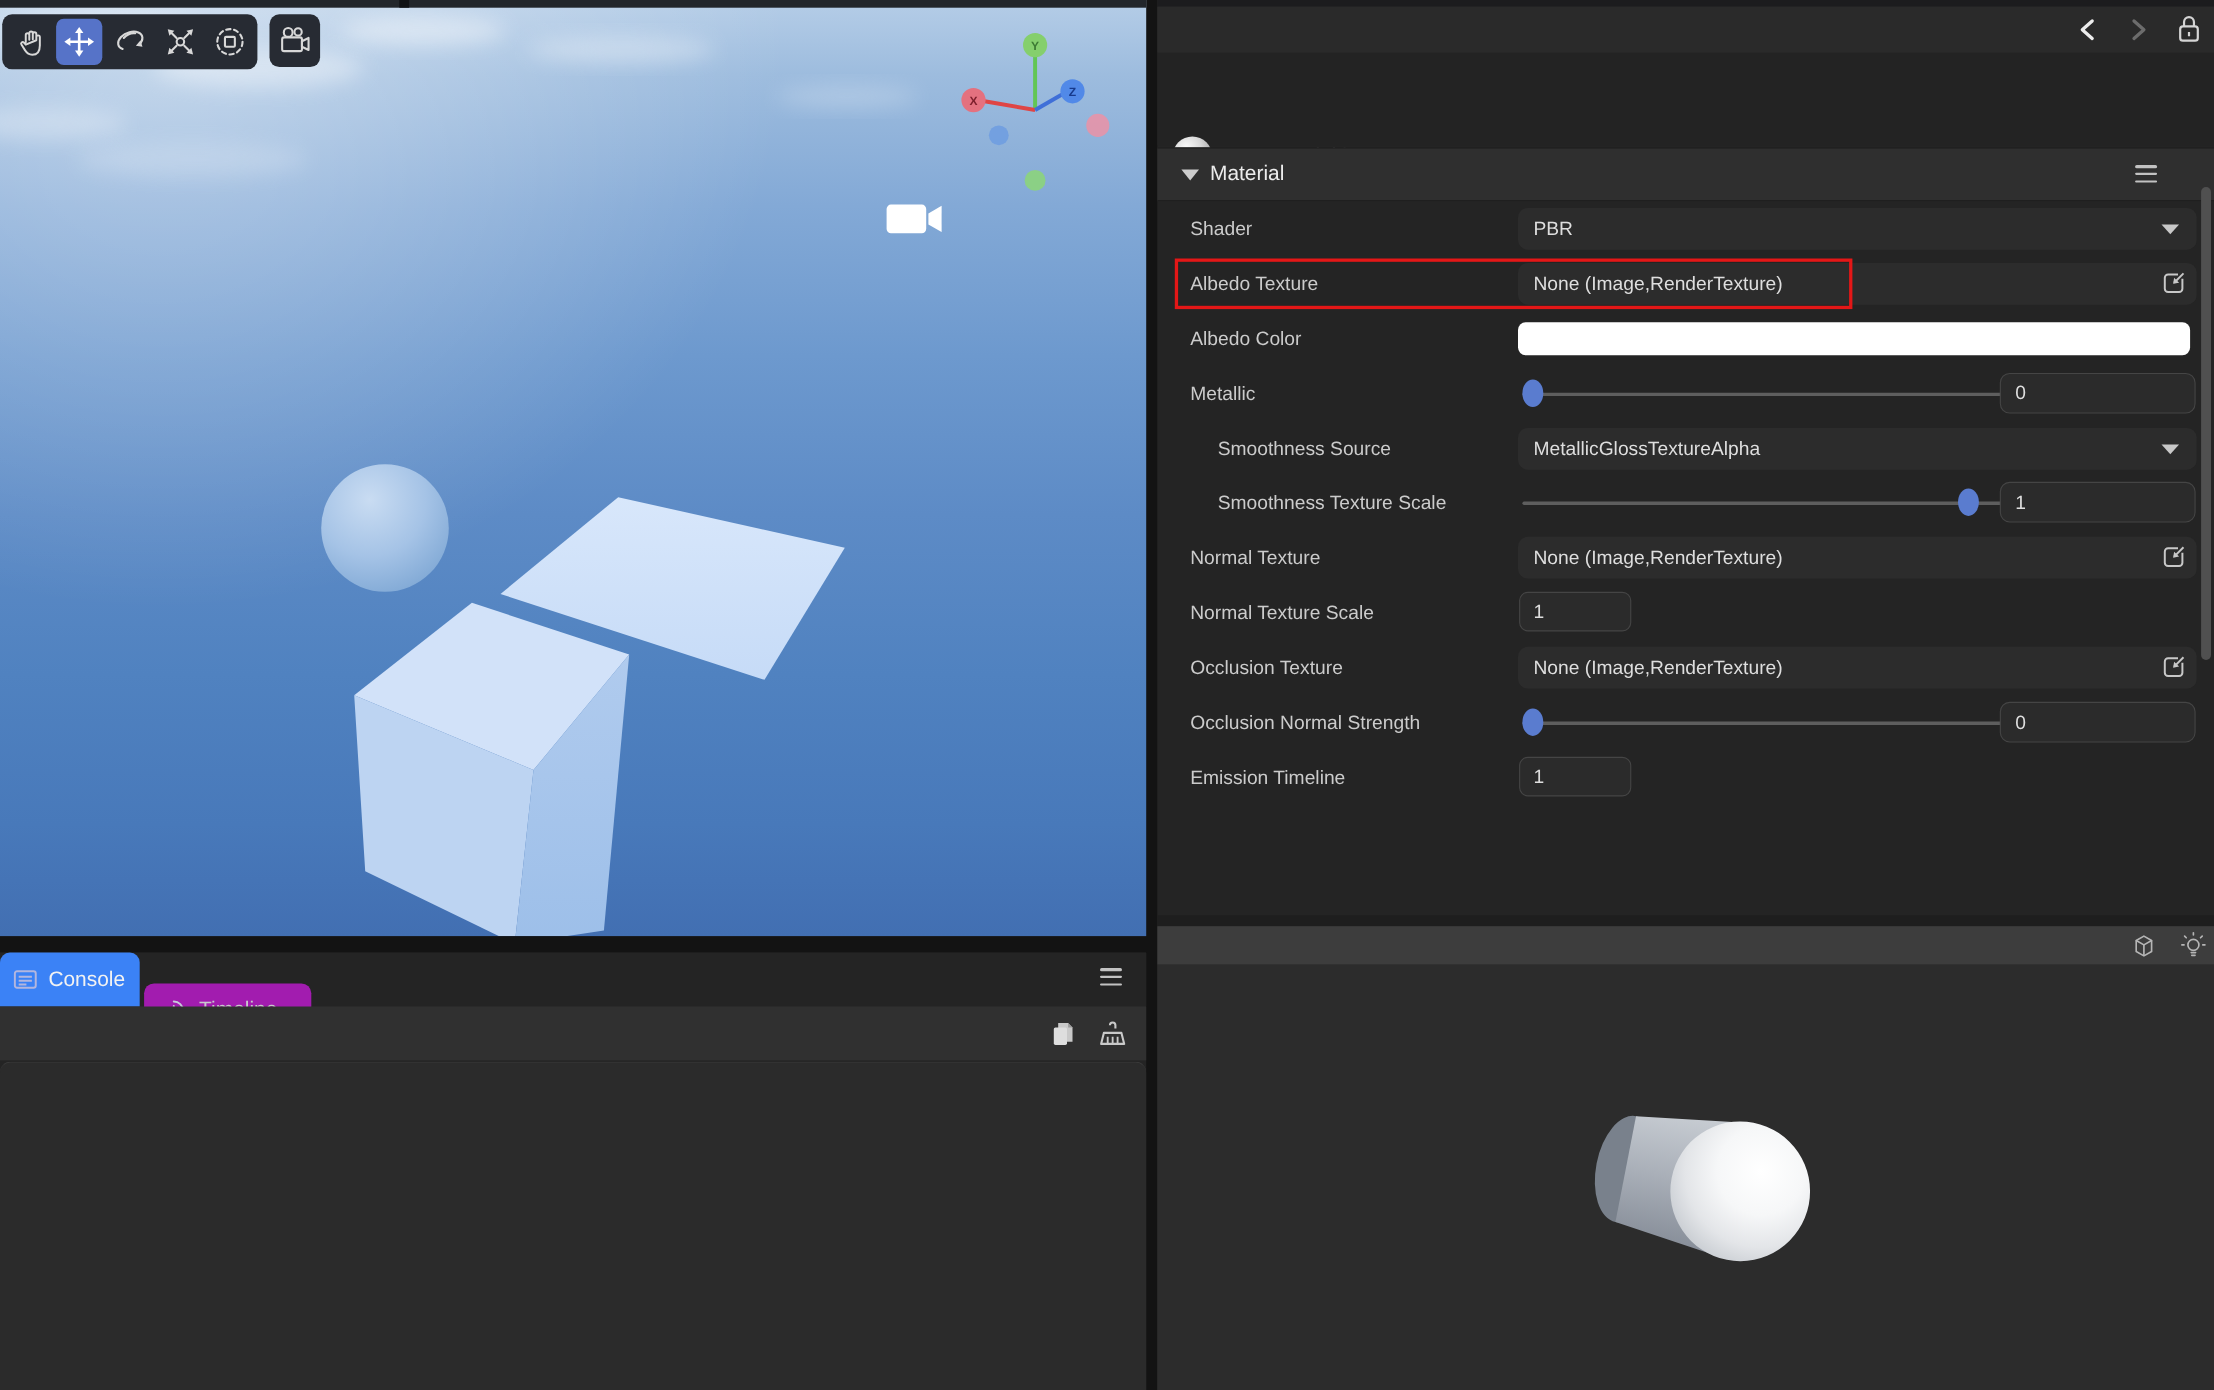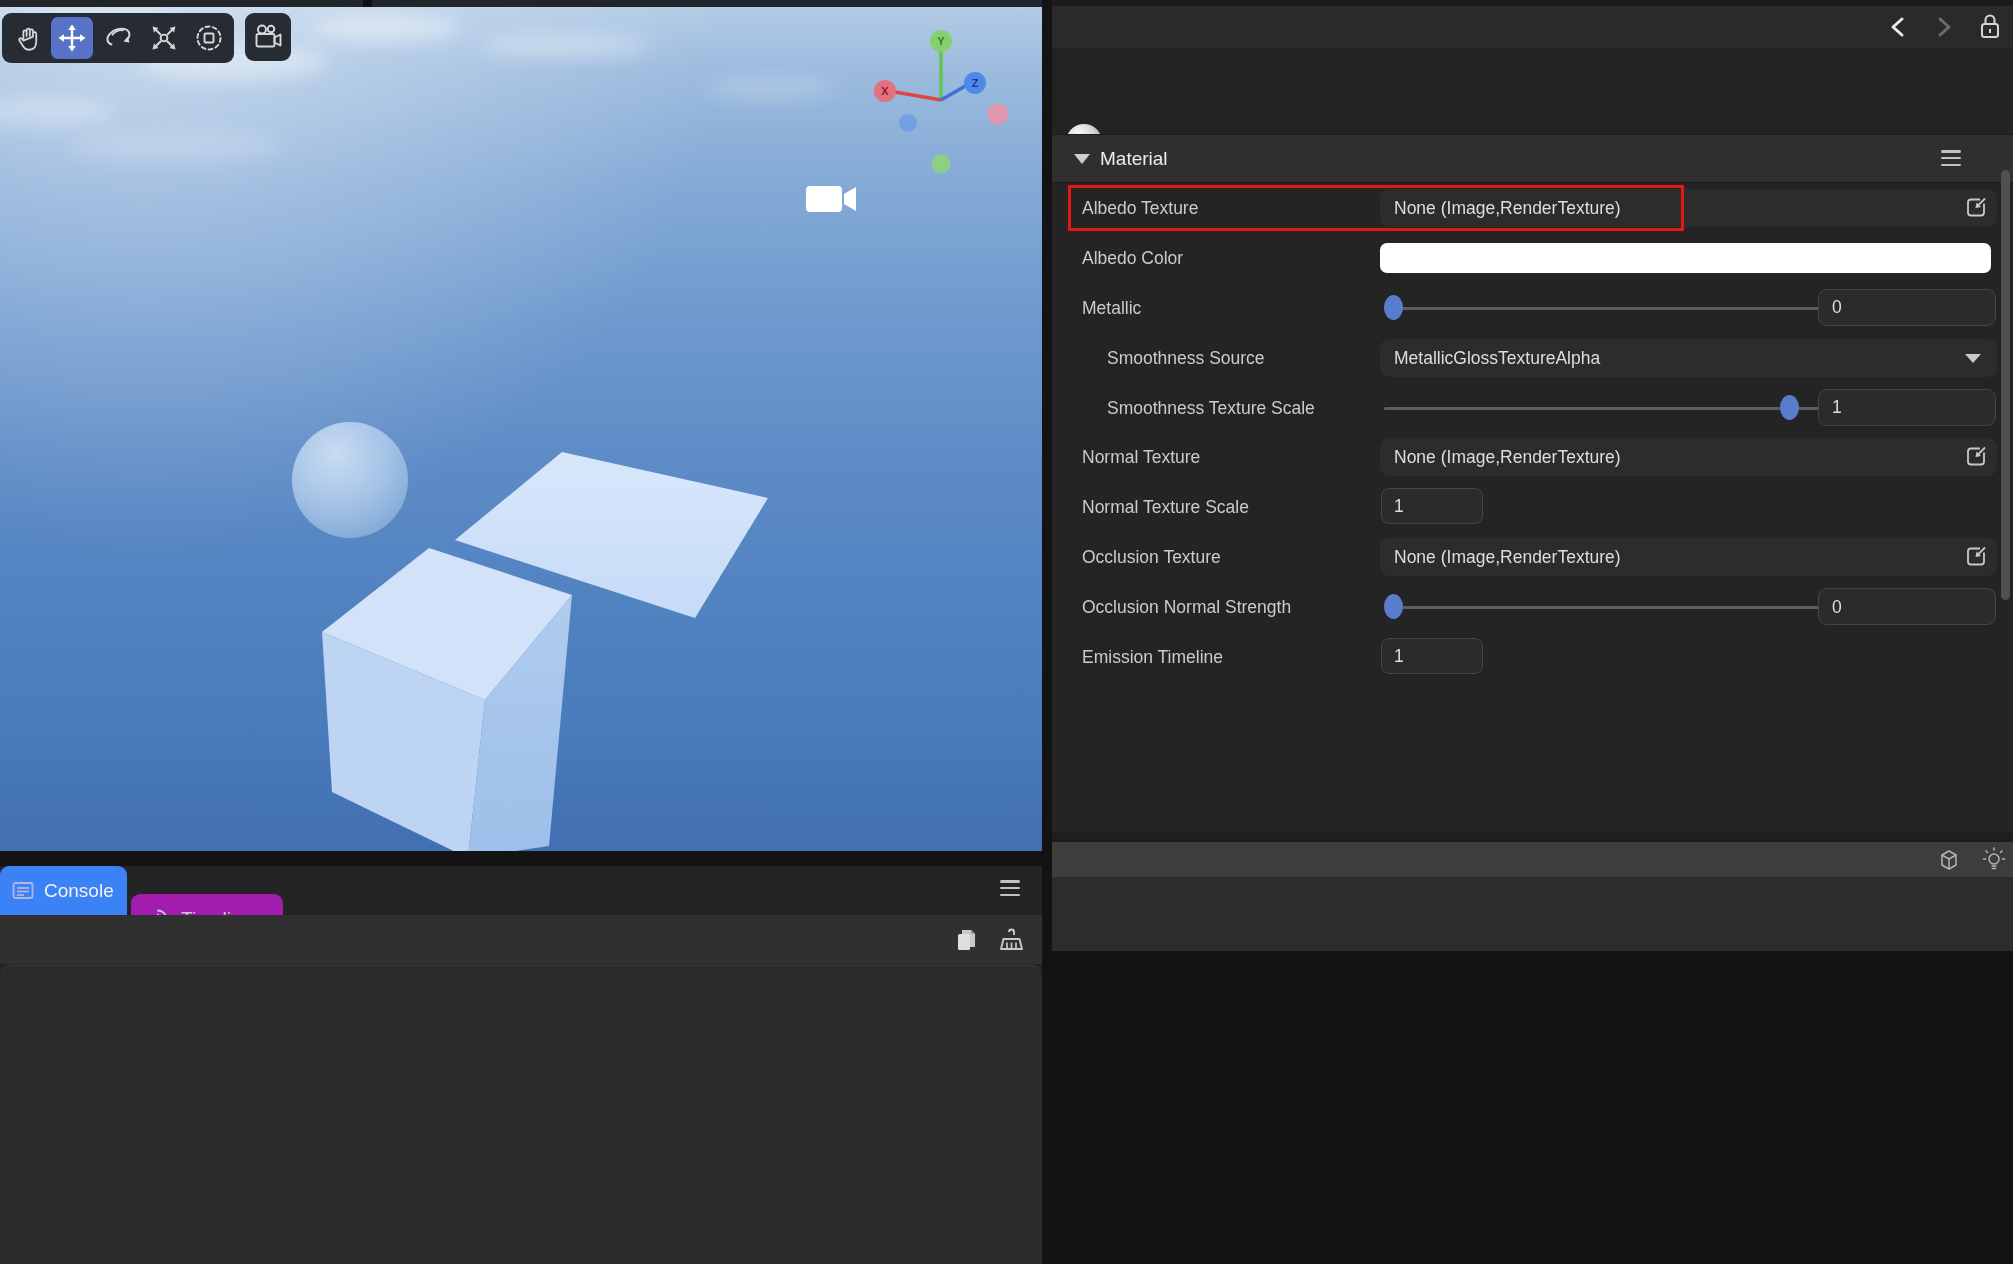--- a/index.html
+++ b/index.html
@@ -36,21 +36,21 @@
   #tab-console svg{margin-left:12px;}
   #tab-timeline svg{margin-left:16px;}
   #console-menu{position:absolute;right:22px;top:14px;width:20px;height:20px;}
   .hamburger span{display:block;width:20px;height:2.6px;background:#c2c2c2;border-radius:2px;margin-bottom:4.2px;}
   #console-actions{position:absolute;left:0;top:49px;width:100%;height:49px;background:#303030;}
   #copy-btn{position:absolute;right:62px;top:11px;}
   #clear-btn{position:absolute;right:16px;top:11px;}
   #console-content{position:absolute;left:0;top:99px;width:100%;height:299px;background:#2b2b2b;border-radius:10px 10px 0 0;border-top:1px solid #3a3a3a;}
 
   
-  #inspector{position:absolute;left:1052px;top:0;width:961px;height:951px;background:#242424;overflow:hidden;}
+  #inspector{position:absolute;left:1052px;top:0;width:961px;height:1264px;background:#242424;overflow:hidden;}
   #insp-topstrip{position:absolute;left:0;top:0;width:100%;height:6px;background:#1c1c1e;}
   #insp-header{position:absolute;left:0;top:6px;width:100%;height:42px;background:#2a2a2a;}
   #nav-back{position:absolute;right:102px;top:6px;}
   #nav-fwd{position:absolute;right:56px;top:6px;}
   #lock-btn{position:absolute;right:8px;top:4px;}
   #insp-title-row{position:absolute;left:0;top:48px;width:100%;height:84px;background:#232323;}
   #mat-avatar{position:absolute;left:14px;top:76px;width:36px;height:36px;border-radius:50%;
     background:radial-gradient(circle at 35% 28%,#fafafa,#d8d8d8 38%,#a8a8a8 70%,#7c7c7c 100%);}
   #insp-title{position:absolute;left:70px;top:84px;font-size:19px;color:#e3e3e3;}
 
@@ -292,20 +292,27 @@
       <div id="section-label">Material</div>
       <div id="section-menu" class="hamburger">
           <span></span>
           <span></span>
           <span></span>
         </div>
     </div>
 
     <div id="rows">
 
+      <div class="row">
+        <span class="lbl">Shader</span>
+        <div class="field">
+          <span class="fval">PBR</span>
+          <span class="caret"></span>
+        </div>
+      </div>
 
       <div class="row">
         <span class="lbl">Albedo Texture</span>
         <div class="field">
           <span class="fval">None (Image,RenderTexture)</span>
           <svg class="picker" width="24" height="24" viewBox="0 0 24 24">
             <path d="M16 3.5 h-9 a3 3 0 0 0 -3 3 v10 a3 3 0 0 0 3 3 h10 a3 3 0 0 0 3 -3 v-9" stroke="#c8c8c8" stroke-width="1.8" fill="none"></path>
             <line x1="21" y1="2.5" x2="12.5" y2="11" stroke="#c8c8c8" stroke-width="1.8"></line>
             <polygon points="11.5,12 17,11 12.5,6.5" fill="#c8c8c8"></polygon>
           </svg>

